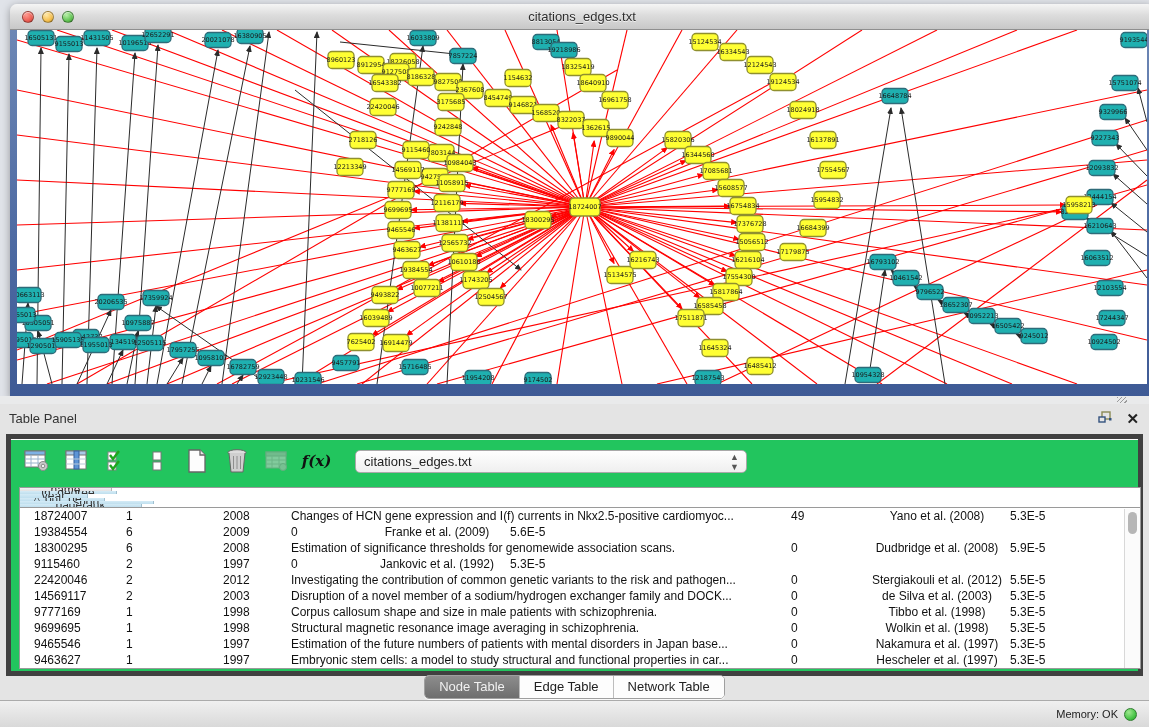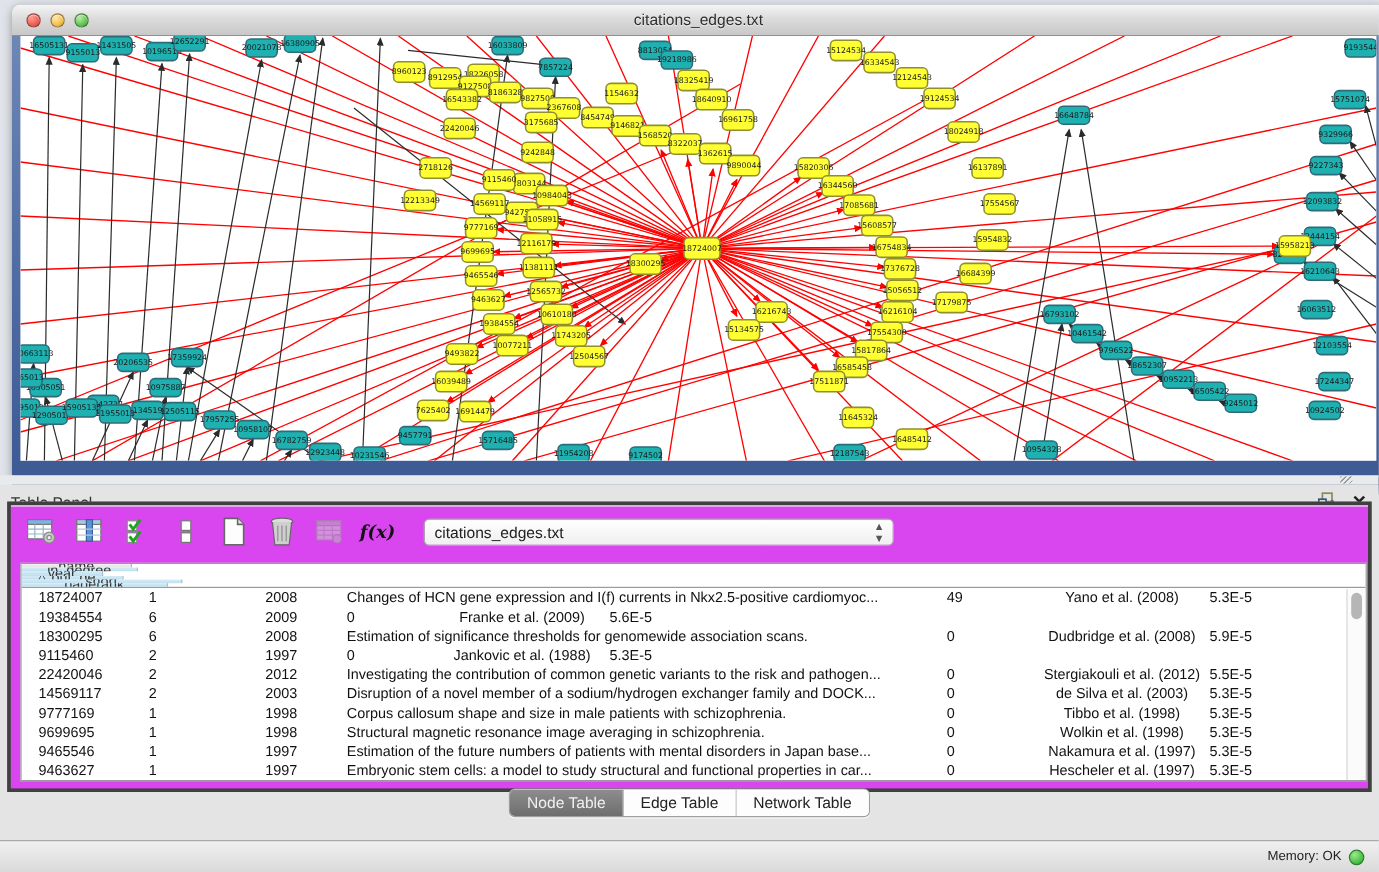--- a/index.html
+++ b/index.html
@@ -32,22 +32,22 @@
   .grip { position:absolute; right:22px; top:1px; width:10px; height:6px;
     background:repeating-linear-gradient(135deg,#9b9b9b 0 1px,transparent 1px 3px); }
 
   
   .table-panel { position:absolute; left:0; top:404px; width:1149px; height:296px; background:#e4e4e4; }
   .tp-header { height:28px; position:relative; }
   .tp-title { position:absolute; left:9px; top:7px; font-size:13px; color:#333; }
   .tp-header-icons { position:absolute; right:10px; top:6px; display:flex; gap:14px; align-items:center; }
   .close-x { font-size:15px; font-weight:bold; color:#222; line-height:14px; }
 
-  .tp-content { position:absolute; left:6px; top:14px; width:1137px; height:242px;
-    border:3px solid #404040; box-shadow:inset 0 1px 0 #fdfdfd; background:#d946ef; }
+  .tp-content { position:absolute; left:6px; top:30px; width:1137px; height:242px;
+    border:5px solid #404040; box-shadow:inset 0 1px 0 #fdfdfd; background:#22c55e; }
 
   .toolbar { height:44px; display:flex; align-items:center; padding-left:12px; gap:13px; }
   .tbtn { width:27px; height:27px; display:flex; align-items:center; justify-content:center; }
   .fx { font-family:"DejaVu Serif", serif; font-style:italic; font-weight:bold; font-size:15px; color:#111; }
   .combo { margin-left:12px; width:392px; height:23px; border:1px solid #a9a9a9; border-radius:5px;
     background:linear-gradient(180deg,#ffffff,#efefef); display:flex; align-items:center;
     padding:0 8px; font-size:13px; color:#222; position:relative; }
   .combo .arrows { position:absolute; right:7px; top:1px; font-size:9px; color:#555; line-height:10px; text-align:center; }
 
   .tablebox { position:absolute; left:8px; top:48px; width:1122px; height:182px;
@@ -626,21 +626,21 @@
               <div class="td" style="width: 85px;">0</div>
               <div class="td center" style="width: 134px;">Dudbridge et al. (2008)</div>
               <div class="td" style="width: 122px;">5.9E-5</div>
             </div>
             <div class="tr">
               <div class="td" style="width: 8px;"></div>
               <div class="td" style="width: 92px;">9115460</div>
               <div class="td" style="width: 97px;">2</div>
               <div class="td" style="width: 68px;">1997</div>
               <div class="td" style="width: 85px;">0</div>
-              <div class="td center" style="width: 134px;">Jankovic et al. (1988)</div>
+              <div class="td center" style="width: 134px;">Jankovic et al. (1992)</div>
               <div class="td" style="width: 122px;">5.3E-5</div>
             </div>
             <div class="tr">
               <div class="td" style="width: 8px;"></div>
               <div class="td" style="width: 92px;">22420046</div>
               <div class="td" style="width: 97px;">2</div>
               <div class="td" style="width: 68px;">2012</div>
               <div class="td" style="width: 500px;">Investigating the contribution of common genetic variants to the risk and pathogen...</div>
               <div class="td" style="width: 85px;">0</div>
               <div class="td center" style="width: 134px;">Stergiakouli et al. (2012)</div>

